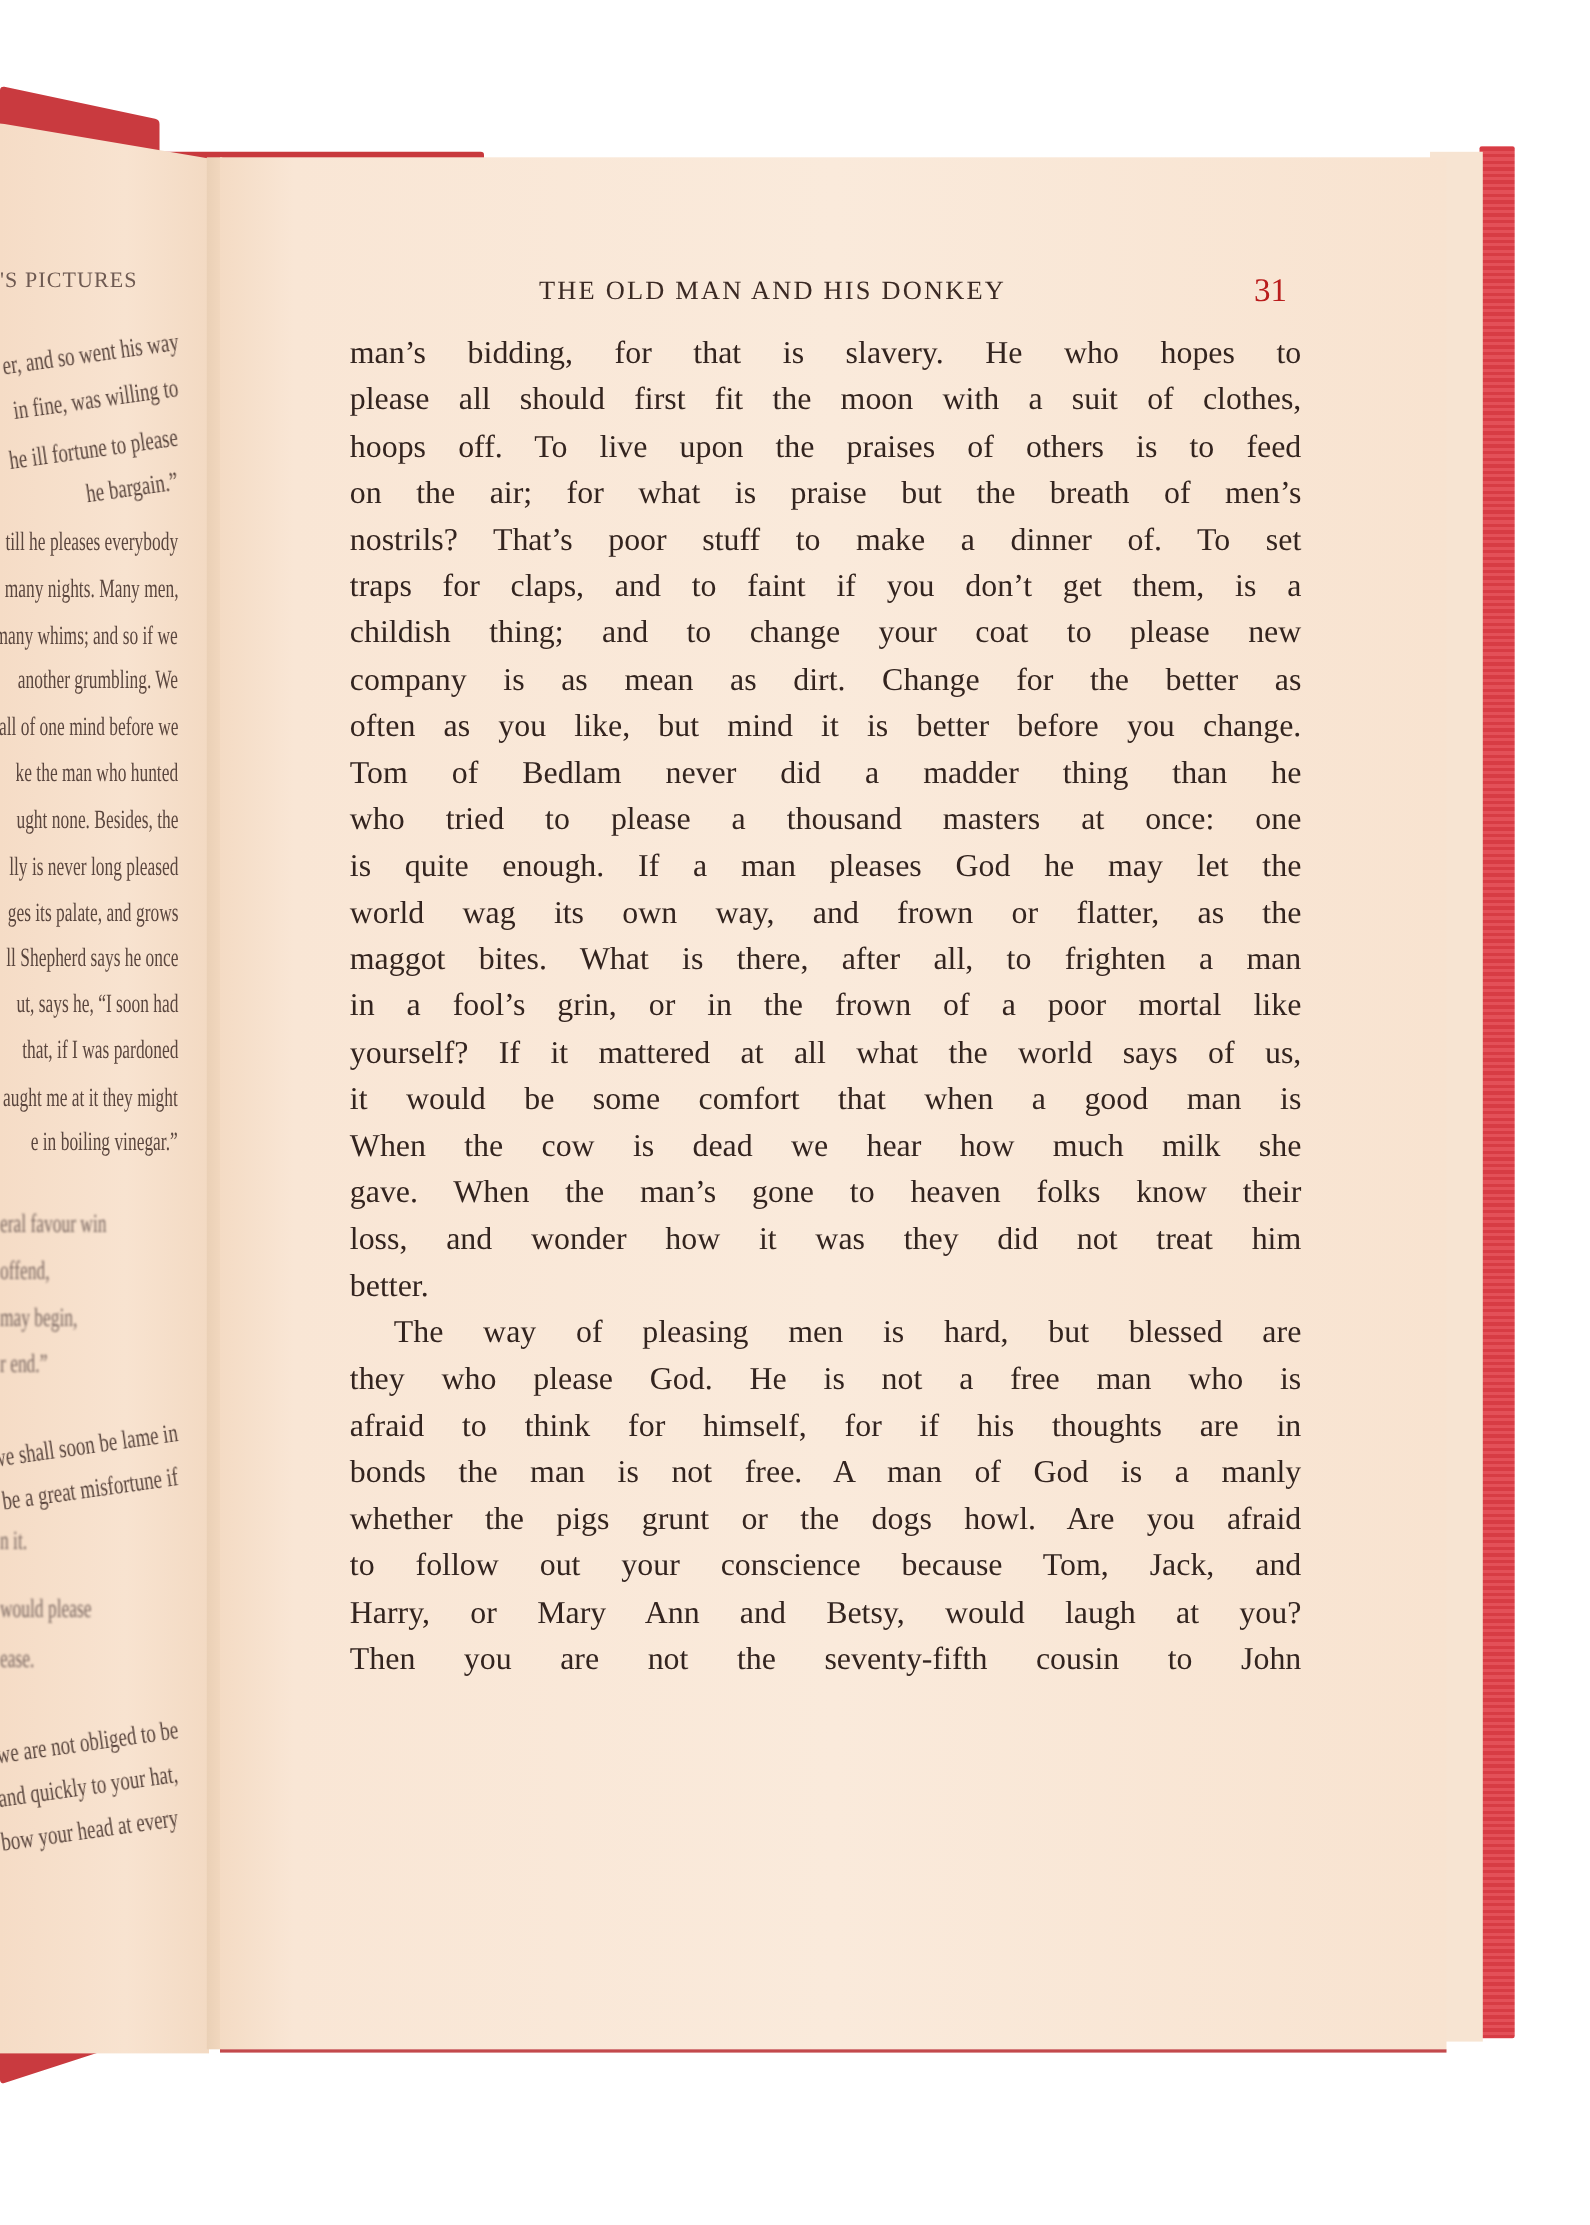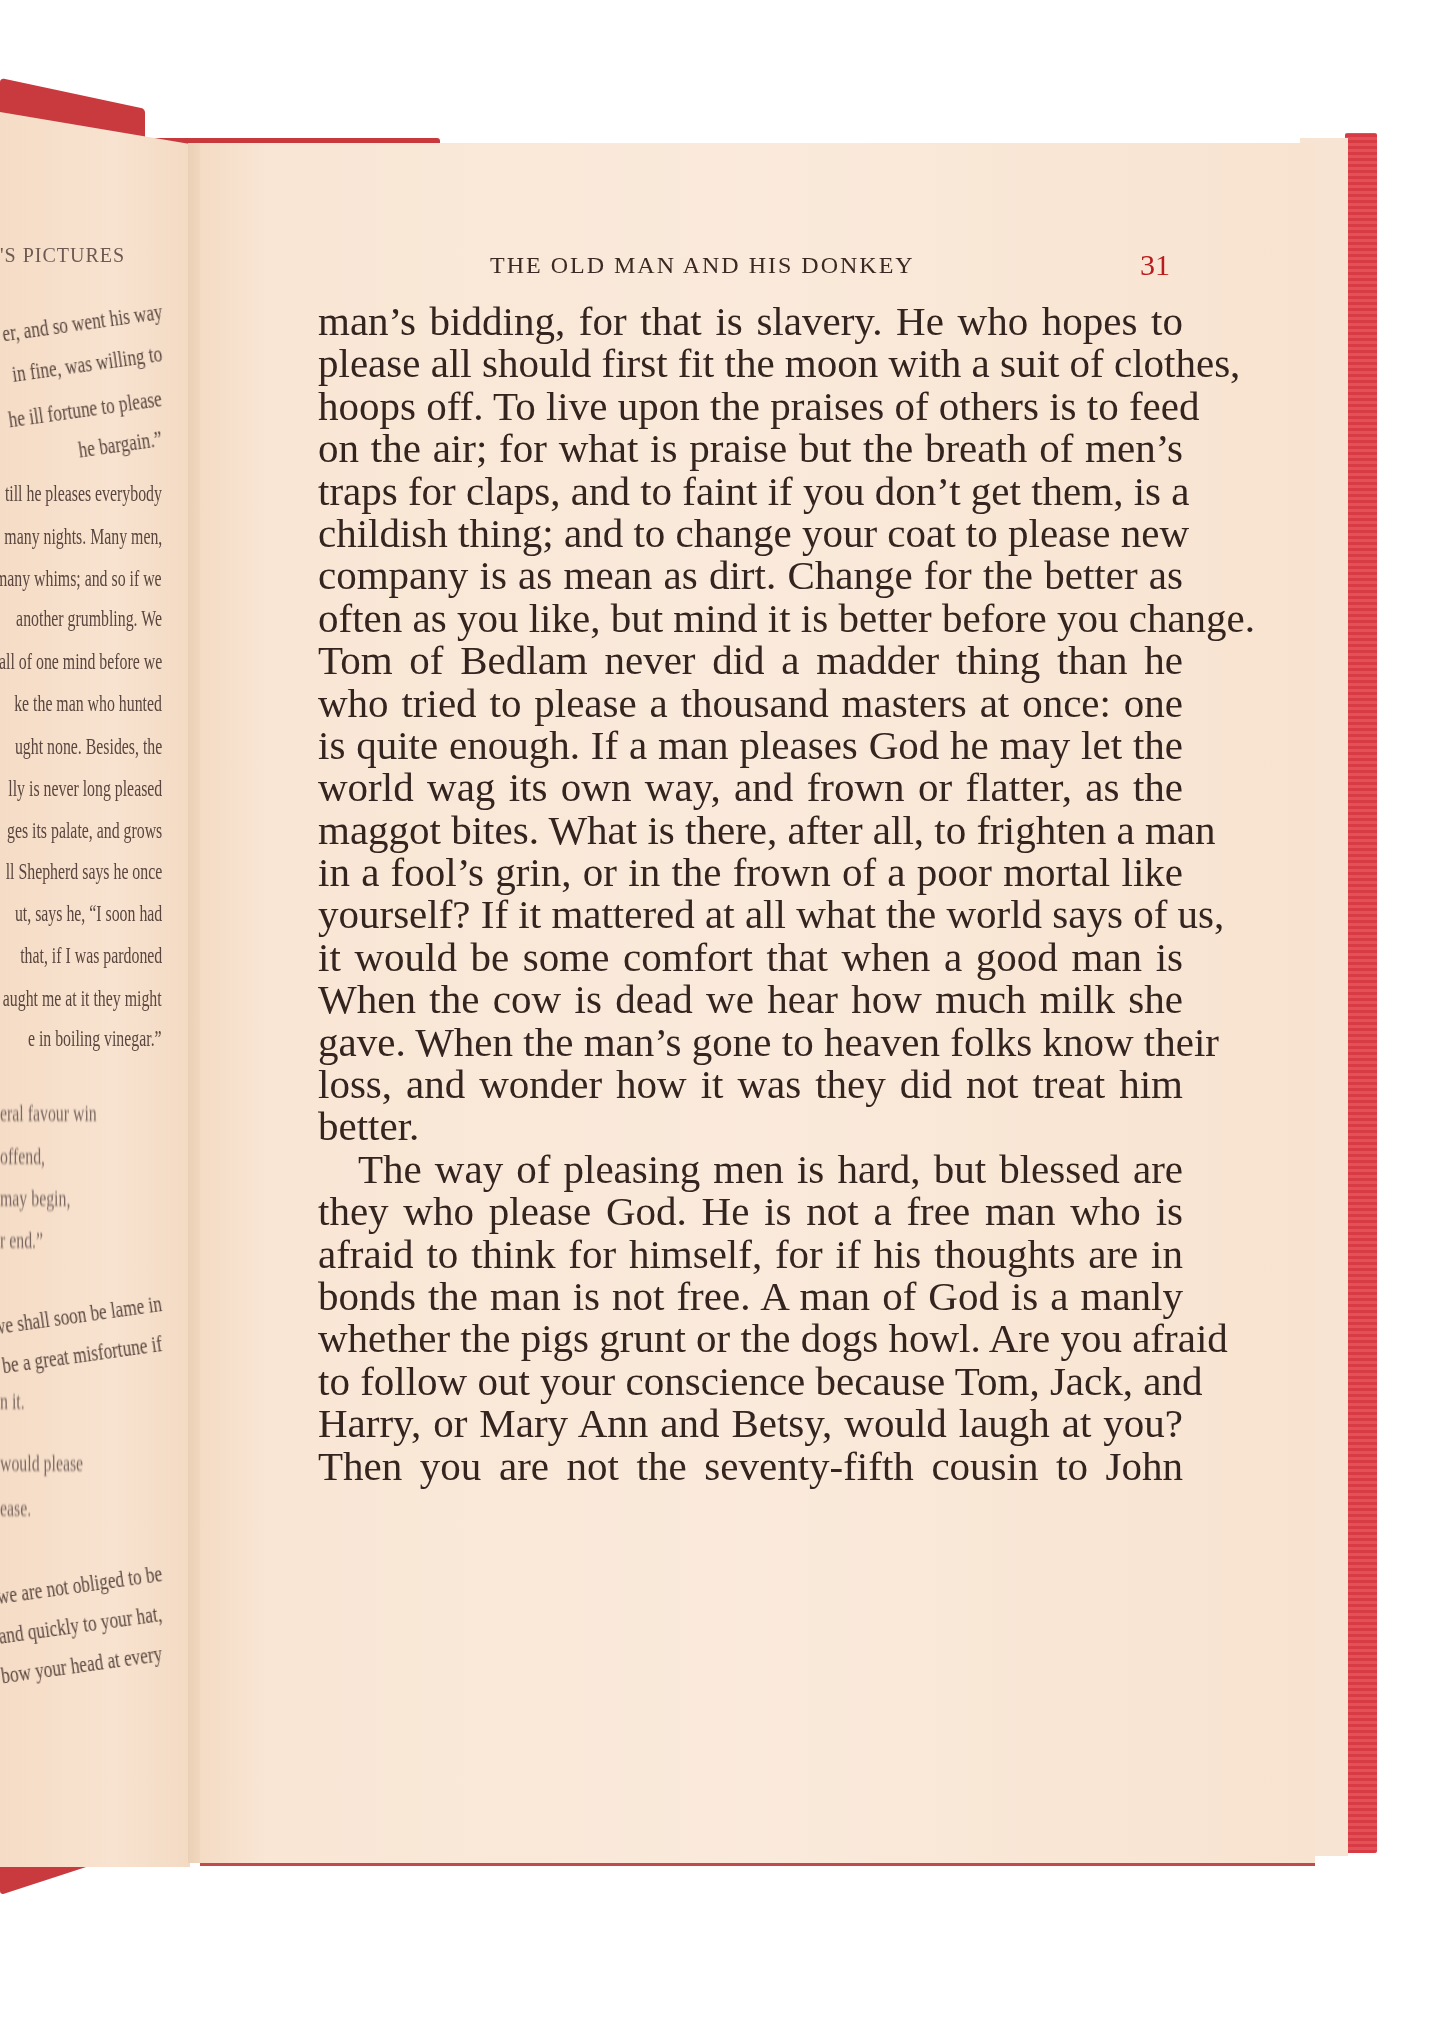--- a/index.html
+++ b/index.html
@@ -83,21 +83,21 @@
     font-size: 24px; letter-spacing: 2px; color: #3b2a24;
   }
   .page-number {
     position: absolute; right: 10px; top: -4px;
     font-size: 30px; color: #b91c1c;
   }
 
   .body-text {
     position: absolute; left: 318px; top: 300px; width: 865px;
     color: #33241f;
-    font-size: 41px; line-height: 42.4px;
+    font-size: 29px; line-height: 42.4px;
   }
   .body-line {
     display: block; white-space: nowrap;
     text-align: justify; text-align-last: justify;
     height: 42.4px;
   }
   .body-line.last { text-align-last: left; }
   .body-line.indent { padding-left: 40px; }
 </style>
 </head>
@@ -153,20 +153,21 @@
   <div class="page-header">
     <span class="page-title">THE OLD MAN AND HIS DONKEY</span>
     <span class="page-number">31</span>
   </div>
 
   <div class="body-text" id="body-text">
       <span class="body-line">man’s bidding, for that is slavery. He who hopes to</span>
       <span class="body-line">please all should first fit the moon with a suit of clothes,</span>
       <span class="body-line">hoops off. To live upon the praises of others is to feed</span>
       <span class="body-line">on the air; for what is praise but the breath of men’s</span>
+      <span class="body-line">nostrils? That’s poor stuff to make a dinner of. To set</span>
       <span class="body-line">traps for claps, and to faint if you don’t get them, is a</span>
       <span class="body-line">childish thing; and to change your coat to please new</span>
       <span class="body-line">company is as mean as dirt. Change for the better as</span>
       <span class="body-line">often as you like, but mind it is better before you change.</span>
       <span class="body-line">Tom of Bedlam never did a madder thing than he</span>
       <span class="body-line">who tried to please a thousand masters at once: one</span>
       <span class="body-line">is quite enough. If a man pleases God he may let the</span>
       <span class="body-line">world wag its own way, and frown or flatter, as the</span>
       <span class="body-line">maggot bites. What is there, after all, to frighten a man</span>
       <span class="body-line">in a fool’s grin, or in the frown of a poor mortal like</span>

